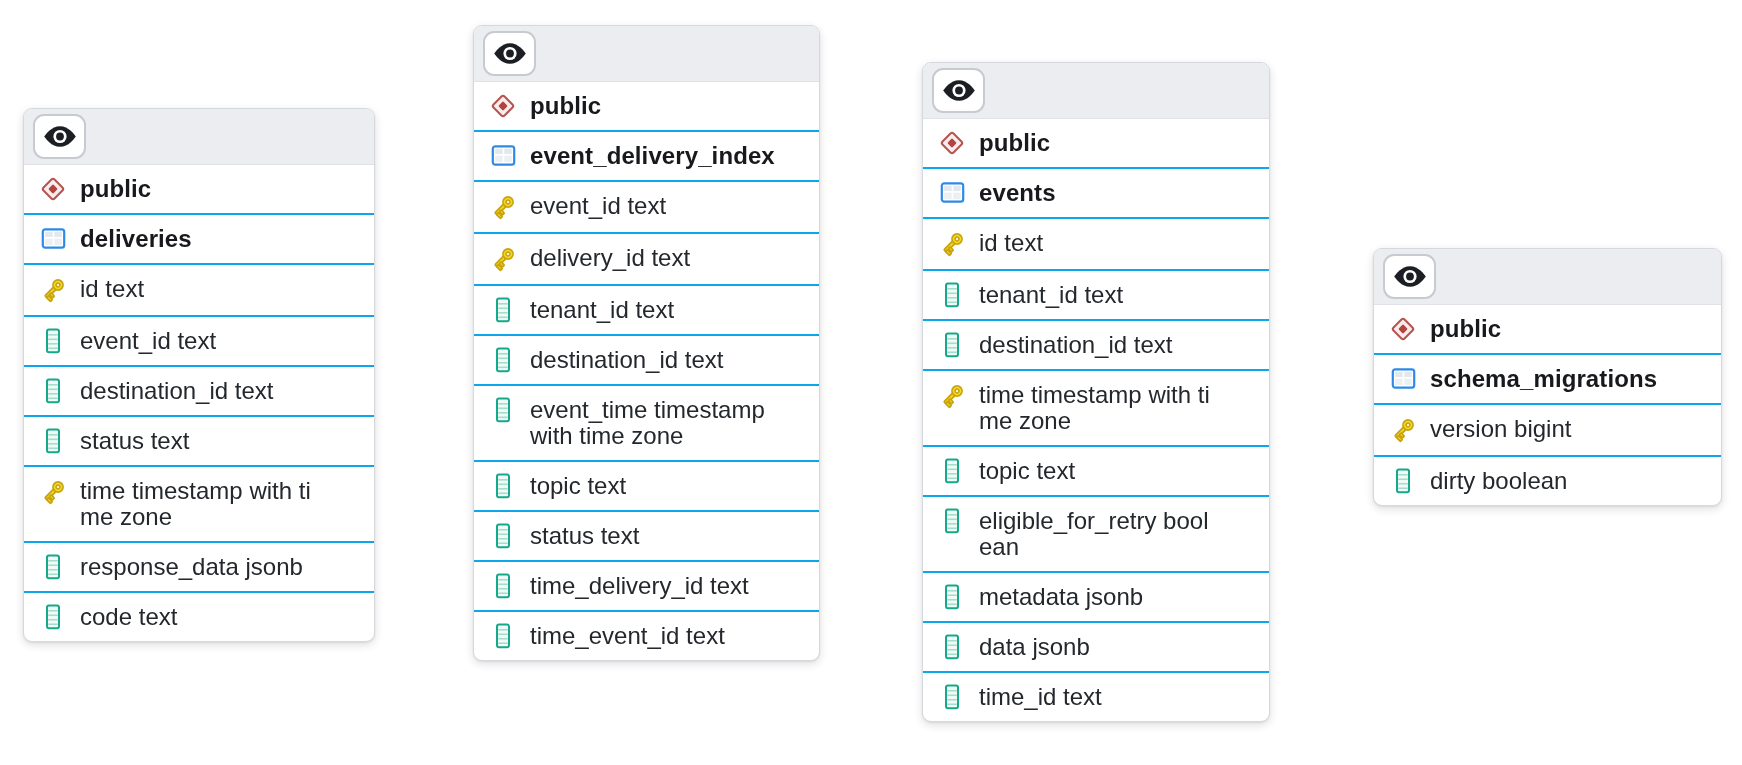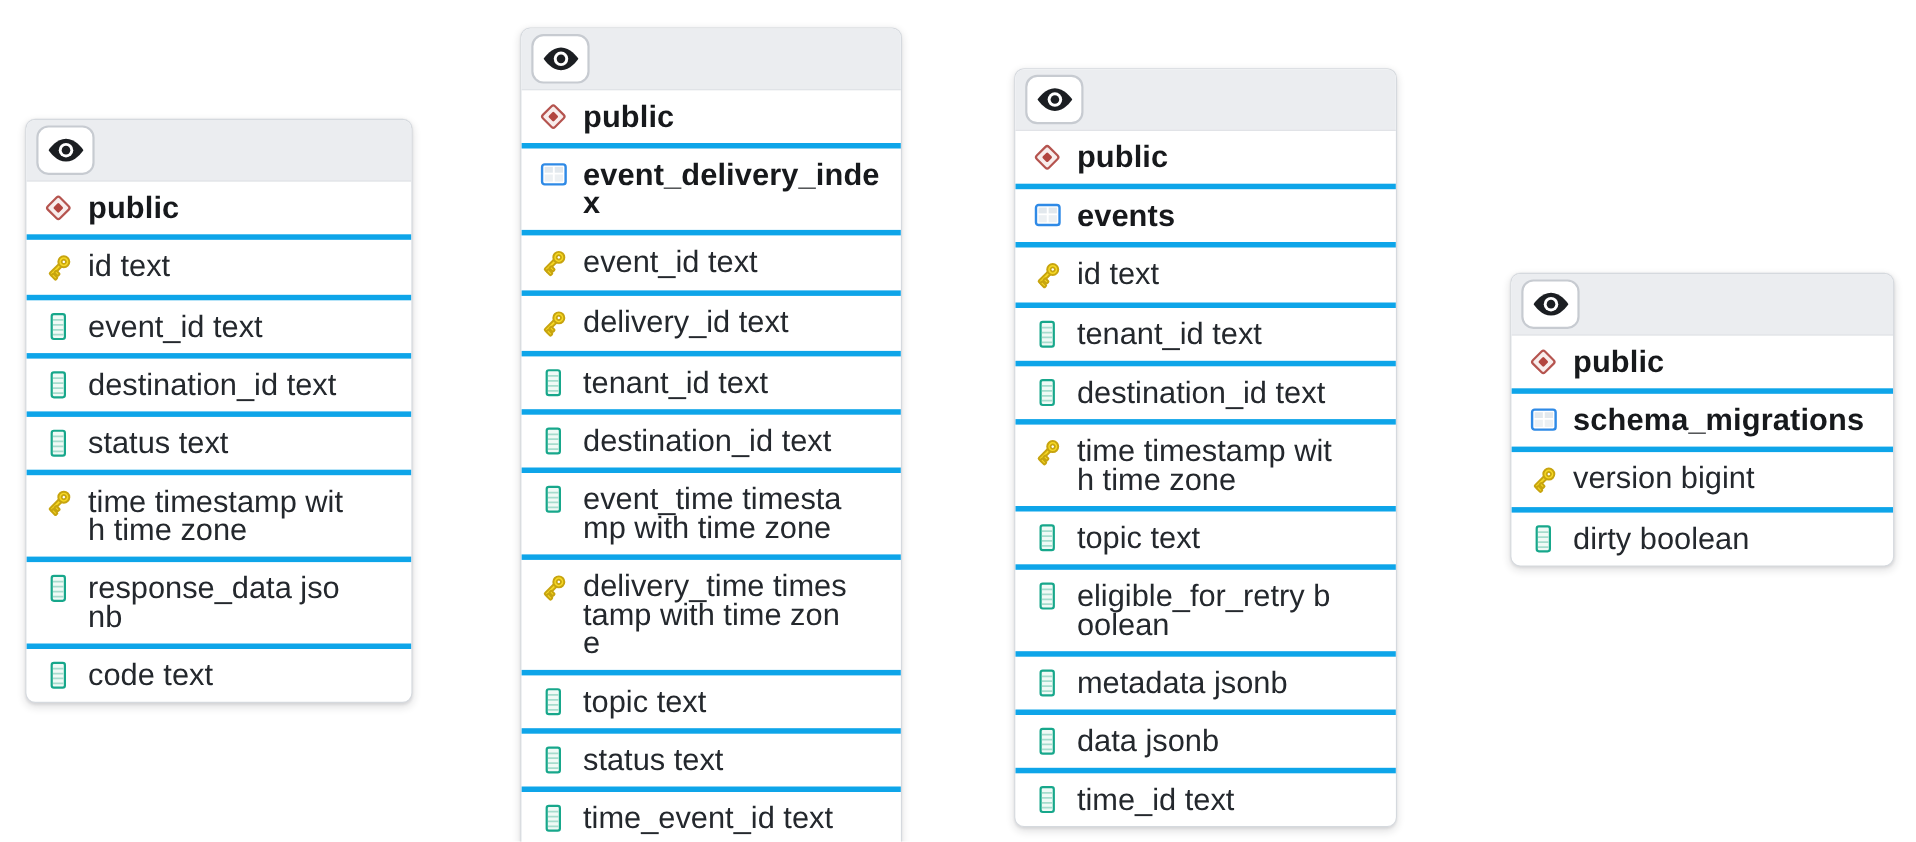--- a/index.html
+++ b/index.html
@@ -32,30 +32,30 @@
     border-radius: 11px;
     display: flex; align-items: center; justify-content: center;
     padding: 0;
     cursor: pointer;
   }
   .t-row {
     display: flex;
     align-items: flex-start;
     padding: 11px 8px 11px 14px;
   }
-  .t-row + .t-row { border-top: 5px solid #0ea5e9; }
+  .t-row + .t-row { border-top: 2px solid #0ea5e9; }
   .row-icon {
     width: 30px; min-width: 30px;
     display: flex; justify-content: center;
     line-height: 0;
   }
   .row-icon svg { display: block; }
   .row-gap { width: 12px; min-width: 12px; }
   .row-text {
-    font-size: 28px;
+    font-size: 24px;
     line-height: 26px;
     color: #24282d;
     word-break: break-all;
     max-width: 242px;
   }
   .bold .row-text {
     font-weight: 700;
     color: #17191c;
     max-width: none;
     letter-spacing: .1px;
@@ -78,20 +78,33 @@
       <div class="t-row bold">
         <span class="row-icon">
           <svg width="26" height="26" viewBox="0 0 26 26">
             <rect x="5.2" y="5.2" width="15.6" height="15.6" rx="2.2" transform="rotate(45 13 13)" fill="#f8edec" stroke="#b5544f" stroke-width="2"></rect>
             <rect x="9.6" y="9.6" width="6.8" height="6.8" rx="1.2" transform="rotate(45 13 13)" fill="#b2453f"></rect>
           </svg>
         </span>
         <span class="row-gap"></span>
         <div class="row-text">public</div>
       </div>
+      <div class="t-row bold">
+        <span class="row-icon">
+          <svg width="25" height="25" viewBox="0 0 25 25">
+            <rect x="1.8" y="3.4" width="21.4" height="18.2" rx="2.4" fill="#ffffff" stroke="#2f8ae6" stroke-width="2.2"></rect>
+            <rect x="4.1" y="5.7" width="7.5" height="5.3" fill="#e2e8ed"></rect>
+            <rect x="13.3" y="5.7" width="7.5" height="5.3" fill="#e2e8ed"></rect>
+            <rect x="4.1" y="12.6" width="7.5" height="6.5" fill="#ecf0f3"></rect>
+            <rect x="13.3" y="12.6" width="7.5" height="6.5" fill="#ecf0f3"></rect>
+          </svg>
+        </span>
+        <span class="row-gap"></span>
+        <div class="row-text">deliveries</div>
+      </div>
       <div class="t-row">
         <span class="row-icon">
           <svg width="28" height="28" viewBox="0 0 28 28">
             <g transform="rotate(135 14 14)" fill="#f6d824" stroke="#c7a40f" stroke-width="1.8" stroke-linejoin="round">
               <rect x="11" y="12.3" width="12.8" height="3.4" rx="1"></rect>
               <rect x="17.3" y="8.7" width="2.7" height="4.6" rx="0.8"></rect>
               <rect x="21.2" y="7.7" width="2.7" height="5.6" rx="0.8"></rect>
               <circle cx="6.9" cy="14" r="5"></circle>
               <circle cx="6.9" cy="14" r="1.9" fill="#ffffff" stroke-width="1.5"></circle>
             </g>
@@ -278,35 +291,20 @@
             <line x1="5.2" y1="11.3" x2="14.8" y2="11.3" stroke="#a5dccd" stroke-width="1.6"></line>
             <line x1="5.2" y1="15.8" x2="14.8" y2="15.8" stroke="#a5dccd" stroke-width="1.6"></line>
             <line x1="5.2" y1="20.3" x2="14.8" y2="20.3" stroke="#a5dccd" stroke-width="1.6"></line>
           </svg>
         </span>
         <span class="row-gap"></span>
         <div class="row-text"><span>event_time</span> <span>timestamp with time zone</span></div>
       </div>
       <div class="t-row">
         <span class="row-icon">
-          <svg width="28" height="28" viewBox="0 0 28 28">
-            <g transform="rotate(135 14 14)" fill="#f6d824" stroke="#c7a40f" stroke-width="1.8" stroke-linejoin="round">
-              <rect x="11" y="12.3" width="12.8" height="3.4" rx="1"></rect>
-              <rect x="17.3" y="8.7" width="2.7" height="4.6" rx="0.8"></rect>
-              <rect x="21.2" y="7.7" width="2.7" height="5.6" rx="0.8"></rect>
-              <circle cx="6.9" cy="14" r="5"></circle>
-              <circle cx="6.9" cy="14" r="1.9" fill="#ffffff" stroke-width="1.5"></circle>
-            </g>
-          </svg>
-        </span>
-        <span class="row-gap"></span>
-        <div class="row-text"><span>delivery_time</span> <span>timestamp with time zone</span></div>
-      </div>
-      <div class="t-row">
-        <span class="row-icon">
           <svg width="20" height="26" viewBox="0 0 20 26">
             <rect x="4" y="1.6" width="12" height="22.6" rx="2" fill="#f0faf6" stroke="#17a78b" stroke-width="2"></rect>
             <line x1="5.2" y1="6.8" x2="14.8" y2="6.8" stroke="#a5dccd" stroke-width="1.6"></line>
             <line x1="5.2" y1="11.3" x2="14.8" y2="11.3" stroke="#a5dccd" stroke-width="1.6"></line>
             <line x1="5.2" y1="15.8" x2="14.8" y2="15.8" stroke="#a5dccd" stroke-width="1.6"></line>
             <line x1="5.2" y1="20.3" x2="14.8" y2="20.3" stroke="#a5dccd" stroke-width="1.6"></line>
           </svg>
         </span>
         <span class="row-gap"></span>
         <div class="row-text"><span>topic</span> <span>text</span></div>
@@ -328,34 +326,34 @@
         <span class="row-icon">
           <svg width="20" height="26" viewBox="0 0 20 26">
             <rect x="4" y="1.6" width="12" height="22.6" rx="2" fill="#f0faf6" stroke="#17a78b" stroke-width="2"></rect>
             <line x1="5.2" y1="6.8" x2="14.8" y2="6.8" stroke="#a5dccd" stroke-width="1.6"></line>
             <line x1="5.2" y1="11.3" x2="14.8" y2="11.3" stroke="#a5dccd" stroke-width="1.6"></line>
             <line x1="5.2" y1="15.8" x2="14.8" y2="15.8" stroke="#a5dccd" stroke-width="1.6"></line>
             <line x1="5.2" y1="20.3" x2="14.8" y2="20.3" stroke="#a5dccd" stroke-width="1.6"></line>
           </svg>
         </span>
         <span class="row-gap"></span>
+        <div class="row-text"><span>time_delivery_id</span> <span>text</span></div>
+      </div>
+      <div class="t-row">
+        <span class="row-icon">
+          <svg width="20" height="26" viewBox="0 0 20 26">
+            <rect x="4" y="1.6" width="12" height="22.6" rx="2" fill="#f0faf6" stroke="#17a78b" stroke-width="2"></rect>
+            <line x1="5.2" y1="6.8" x2="14.8" y2="6.8" stroke="#a5dccd" stroke-width="1.6"></line>
+            <line x1="5.2" y1="11.3" x2="14.8" y2="11.3" stroke="#a5dccd" stroke-width="1.6"></line>
+            <line x1="5.2" y1="15.8" x2="14.8" y2="15.8" stroke="#a5dccd" stroke-width="1.6"></line>
+            <line x1="5.2" y1="20.3" x2="14.8" y2="20.3" stroke="#a5dccd" stroke-width="1.6"></line>
+          </svg>
+        </span>
+        <span class="row-gap"></span>
         <div class="row-text"><span>time_event_id</span> <span>text</span></div>
-      </div>
-      <div class="t-row">
-        <span class="row-icon">
-          <svg width="20" height="26" viewBox="0 0 20 26">
-            <rect x="4" y="1.6" width="12" height="22.6" rx="2" fill="#f0faf6" stroke="#17a78b" stroke-width="2"></rect>
-            <line x1="5.2" y1="6.8" x2="14.8" y2="6.8" stroke="#a5dccd" stroke-width="1.6"></line>
-            <line x1="5.2" y1="11.3" x2="14.8" y2="11.3" stroke="#a5dccd" stroke-width="1.6"></line>
-            <line x1="5.2" y1="15.8" x2="14.8" y2="15.8" stroke="#a5dccd" stroke-width="1.6"></line>
-            <line x1="5.2" y1="20.3" x2="14.8" y2="20.3" stroke="#a5dccd" stroke-width="1.6"></line>
-          </svg>
-        </span>
-        <span class="row-gap"></span>
-        <div class="row-text"><span>time_delivery_id</span> <span>text</span></div>
       </div>
     </div>
     <div class="table-card" style="left: 922px; top: 62px; width: 348px;">
       <div class="card-header">
         <button class="eye-button">
           <svg width="36" height="25" viewBox="0 0 36 25">
             <path d="M18 2.2 C9.5 2.2 3.8 10.2 2.2 12.5 C3.8 14.8 9.5 22.8 18 22.8 C26.5 22.8 32.2 14.8 33.8 12.5 C32.2 10.2 26.5 2.2 18 2.2 Z" fill="#1b1e22"></path>
             <circle cx="18" cy="12.5" r="6.6" fill="#ffffff"></circle>
             <circle cx="18" cy="12.5" r="3.9" fill="#1b1e22"></circle>
           </svg>

